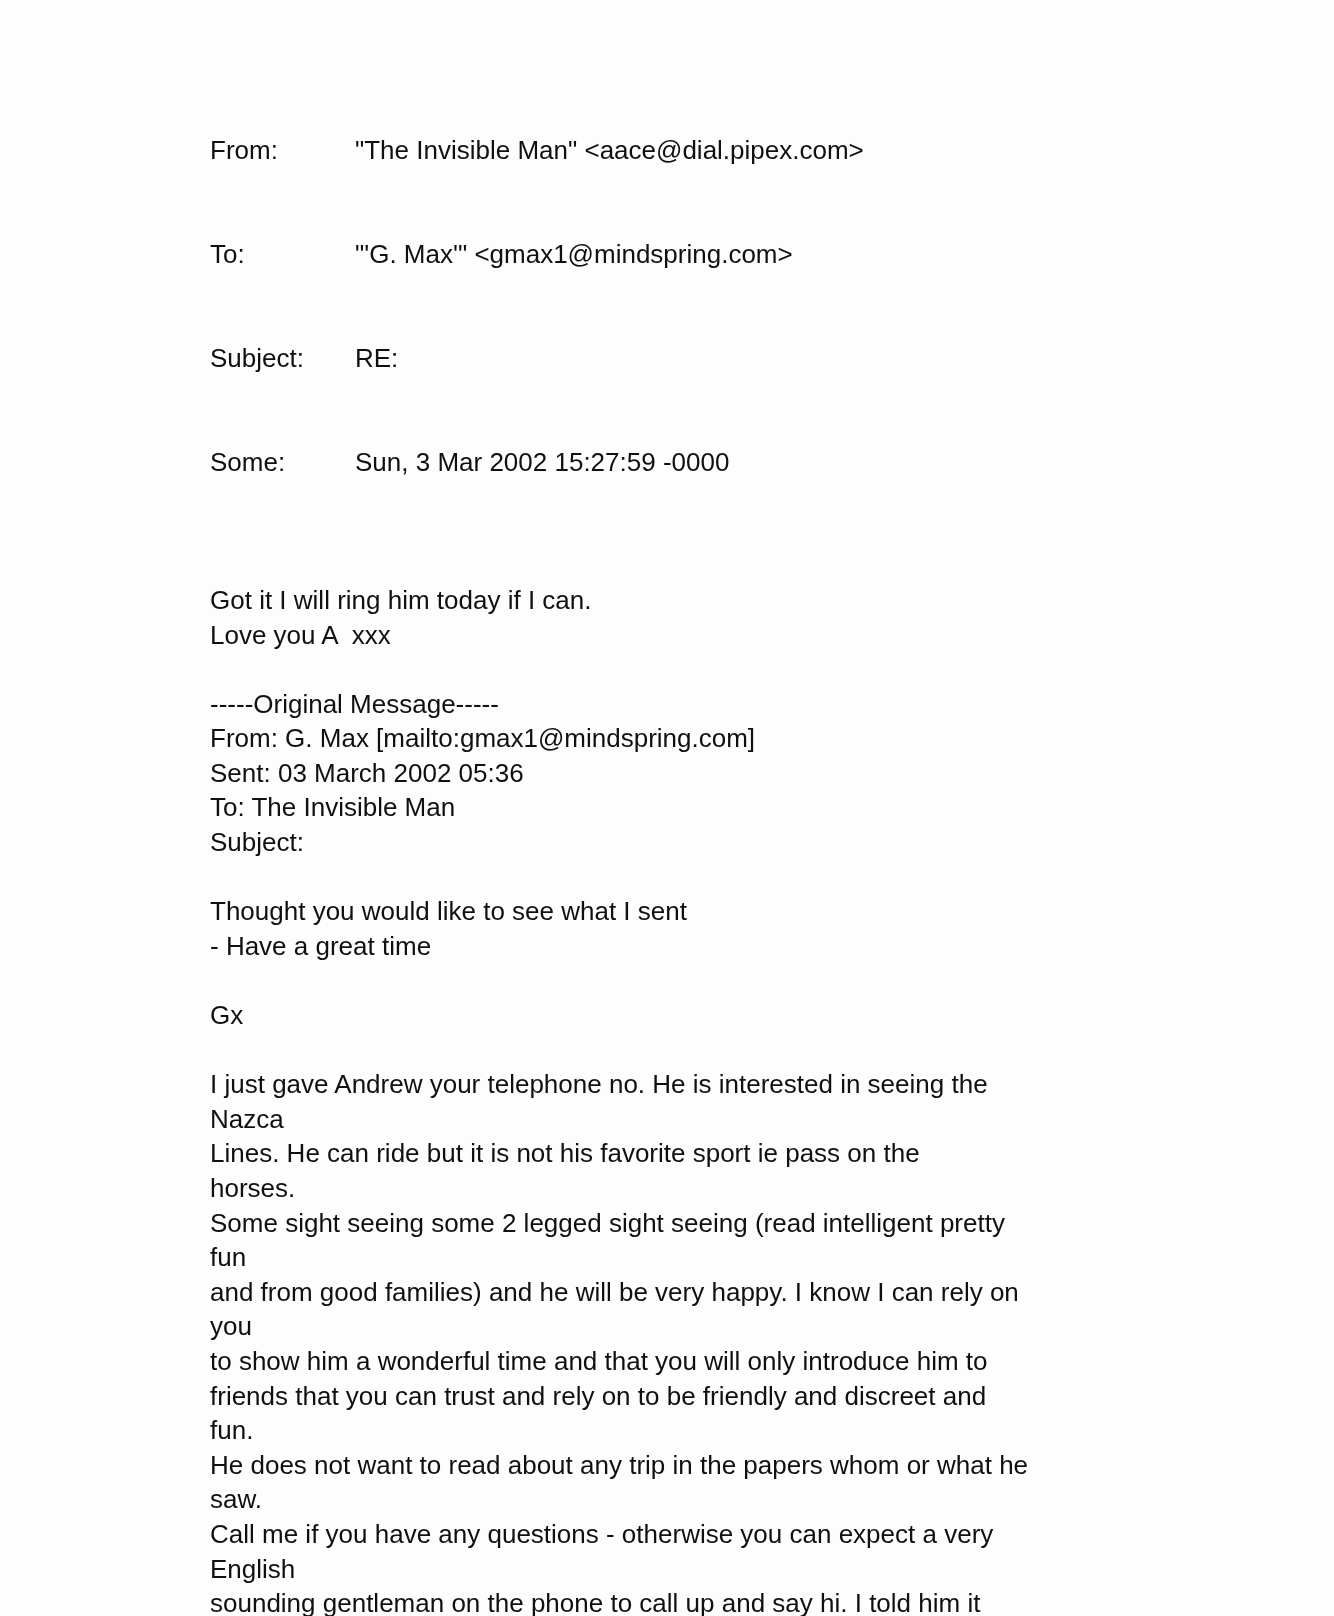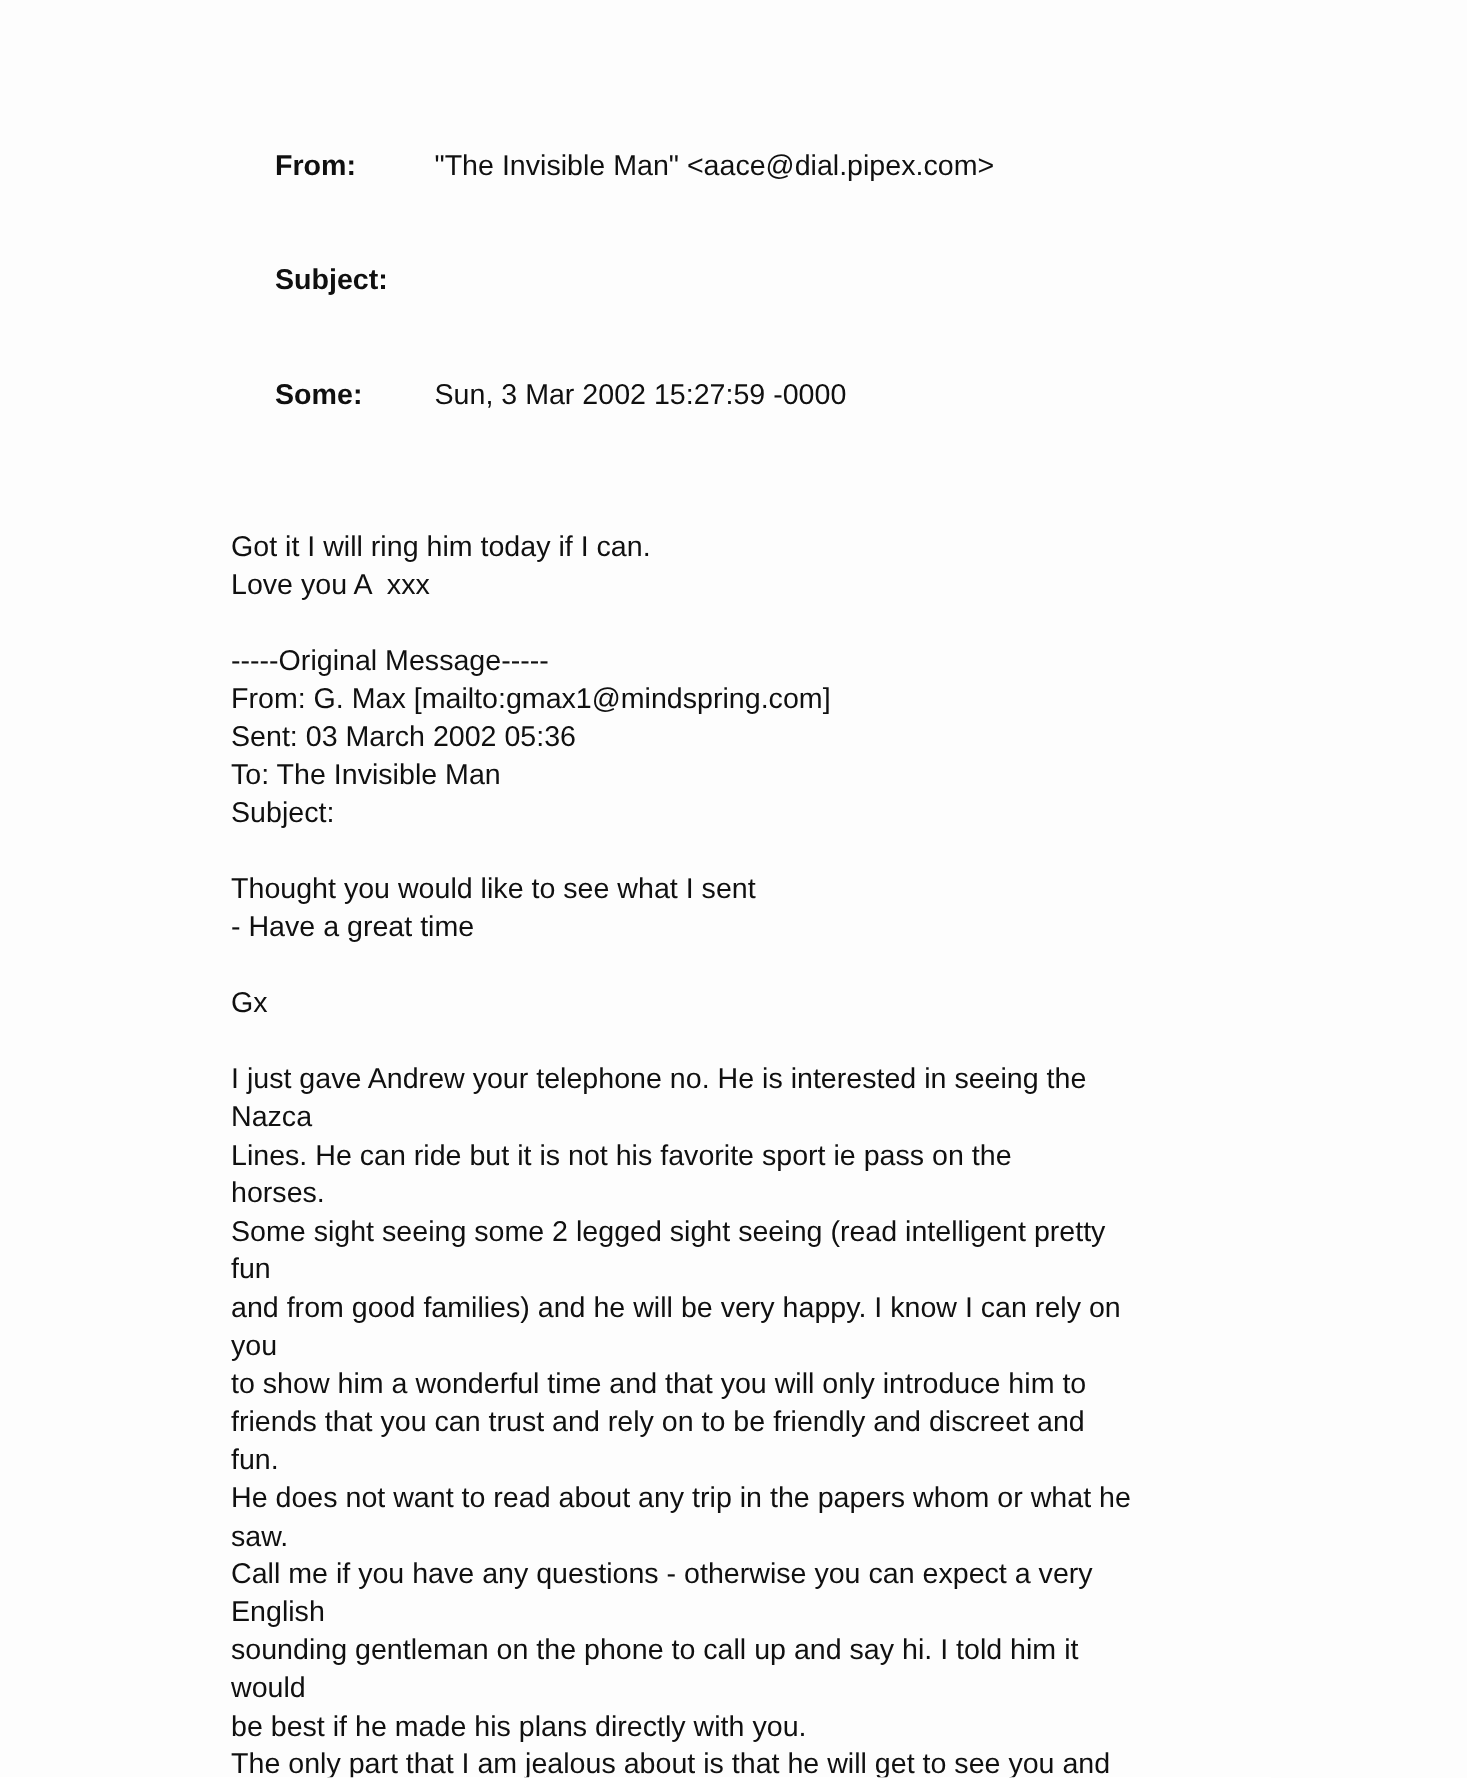--- a/index.html
+++ b/index.html
@@ -26,23 +26,22 @@
   }
   .headers {
     white-space: pre;
   }
   .hrow {
     display: flex;
   }
   .hlabel {
     display: inline-block;
     width: 145px;
-    font-weight: bold;
+    font-weight: normal;
     flex: 0 0 145px;
-    margin-left: 40px;
   }
   .hvalue {
     flex: 1 1 auto;
     white-space: pre;
   }
   .email-body {
     margin-top: 34.6px;
     white-space: pre;
   }
 </style>
@@ -51,21 +50,26 @@
 
 <div class="page">
   <div class="content">
 
     <div class="headers">
       <div class="hrow">
         <span class="hlabel">From:</span>
         <span class="hvalue">"The Invisible Man" &lt;aace@dial.pipex.com&gt;</span>
       </div>
       <div class="hrow">
+        <span class="hlabel">To:</span>
+        <span class="hvalue">"'G. Max'" &lt;gmax1@mindspring.com&gt;</span>
+      </div>
+      <div class="hrow">
         <span class="hlabel">Subject:</span>
+        <span class="hvalue">RE:</span>
       </div>
       <div class="hrow">
         <span class="hlabel">Some:</span>
         <span class="hvalue">Sun, 3 Mar 2002 15:27:59 -0000</span>
       </div>
     </div>
 
     <div class="email-body">Got it I will ring him today if I can.
 Love you A  xxx
 

